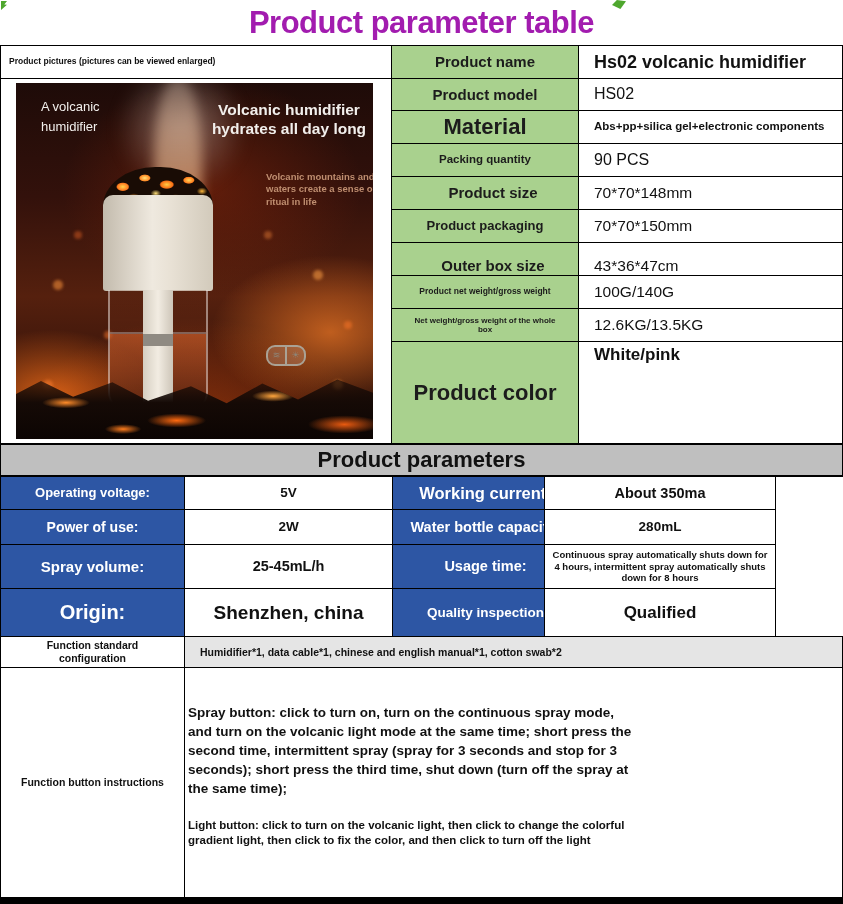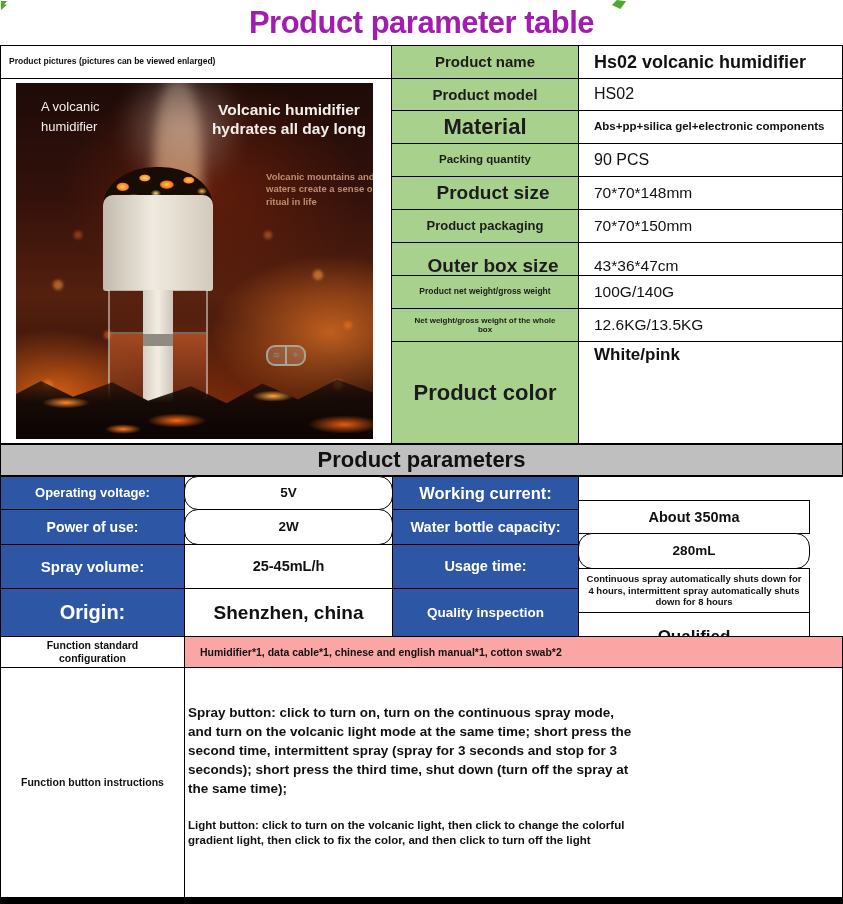--- a/index.html
+++ b/index.html
@@ -94,41 +94,41 @@
     color:#bf8e70; text-align:left; line-height:1.3; }
   
   .slabel { left:391px; width:188px; }
   .svalue { left:578px; width:265px; }
   .y1 { top:45px;  height:34px; }  .y2 { top:78px;  height:33px; }
   .y3 { top:110px; height:34px; }  .y4 { top:143px; height:34px; }
   .y5 { top:176px; height:34px; }  .y6 { top:209px; height:34px; }
   .y7 { top:242px; height:48px; }  .y8 { top:275px; height:34px; }
   .y9 { top:308px; height:34px; }  .y10{ top:341px; height:103px; }
   .l-15 {font-size:15px;} .l-22 {font-size:22px;} .l-11 {font-size:11.5px;}
-  .l-16 {font-size:19px;padding-left:16px;} .l-13 {font-size:13px;} .l-8  {font-size:8.5px;}
+  .l-16 {font-size:15px;padding-left:16px;} .l-13 {font-size:13px;} .l-8  {font-size:8.5px;}
   .l-7  {font-size:8px; padding:0 18px;}
   .v-18 {font-size:18px; font-weight:bold;} .v-16 {font-size:16px;}
   .v-11 {font-size:11.5px; font-weight:bold;} .v-15 {font-size:15.5px;}
   .v-top {font-size:17px; font-weight:bold; align-items:flex-start; padding-top:3px;}
   
   #params-header { left:0; top:443px; width:843px; height:34px; background:#bfbfbf;
     font-weight:bold; font-size:22px; border-top:2px solid #000; border-bottom:2px solid #000; }
   .c1 { left:0;    width:185px; }  .c2 { left:184px; width:209px; }
-  .c3 { left:392px; width:187px; } .c4 { left:578px; width:232px;margin-top:24px; }
+  .c3 { left:392px; width:187px; } .c4 { left:544px; width:232px; }
   .py1 { top:476px; height:34px; } .py2 { top:509px; height:36px; }
   .py3 { top:544px; height:45px; } .py4 { top:588px; height:49px; }
   .b-13 {font-size:13px;} .b-16 {font-size:16.5px;} .b-14 {font-size:14px;}
   .b-145{font-size:14.5px;} .b-15 {font-size:15px;} .b-20 {font-size:20px;}
   .b-135{font-size:13.5px;}
-  .p-13 {font-size:13.5px;border-radius:14px;} .p-145{font-size:14.5px;} .p-19 {font-size:19px;}
+  .p-13 {font-size:13.5px;} .p-145{font-size:14.5px;} .p-19 {font-size:19px;}
   .p-17 {font-size:17px;}
   .p-small { font-size:9.5px; line-height:1.25; padding:0 6px; }
   #config-label { left:0; top:636px; width:185px; height:32px; background:#fff;
     font-weight:bold; font-size:10.5px; line-height:1.2; padding:0 20px; }
-  #config-value { left:184px; top:636px; width:659px; height:32px; background:#fca5a5;
+  #config-value { left:184px; top:636px; width:659px; height:32px; background:#e5e5e5;
     font-weight:bold; font-size:10.5px; justify-content:flex-start; text-align:left; padding-left:15px; }
   #func-label { left:0; top:667px; width:185px; height:231px; background:#fff;
     font-weight:bold; font-size:10.5px; }
   #func-value { left:184px; top:667px; width:659px; height:231px; background:#fff; }
   #func-spray { position:absolute; left:3px; top:36px; width:452px; font-weight:bold;
     font-size:13.5px; line-height:1.4; text-align:left; }
   #func-light { position:absolute; left:3px; top:150px; width:458px; font-weight:bold;
     font-size:11.5px; line-height:1.3; text-align:left; }
   #bottom-bar { position:absolute; left:0; top:897px; width:843px; height:7px; background:#000; }
 </style>

